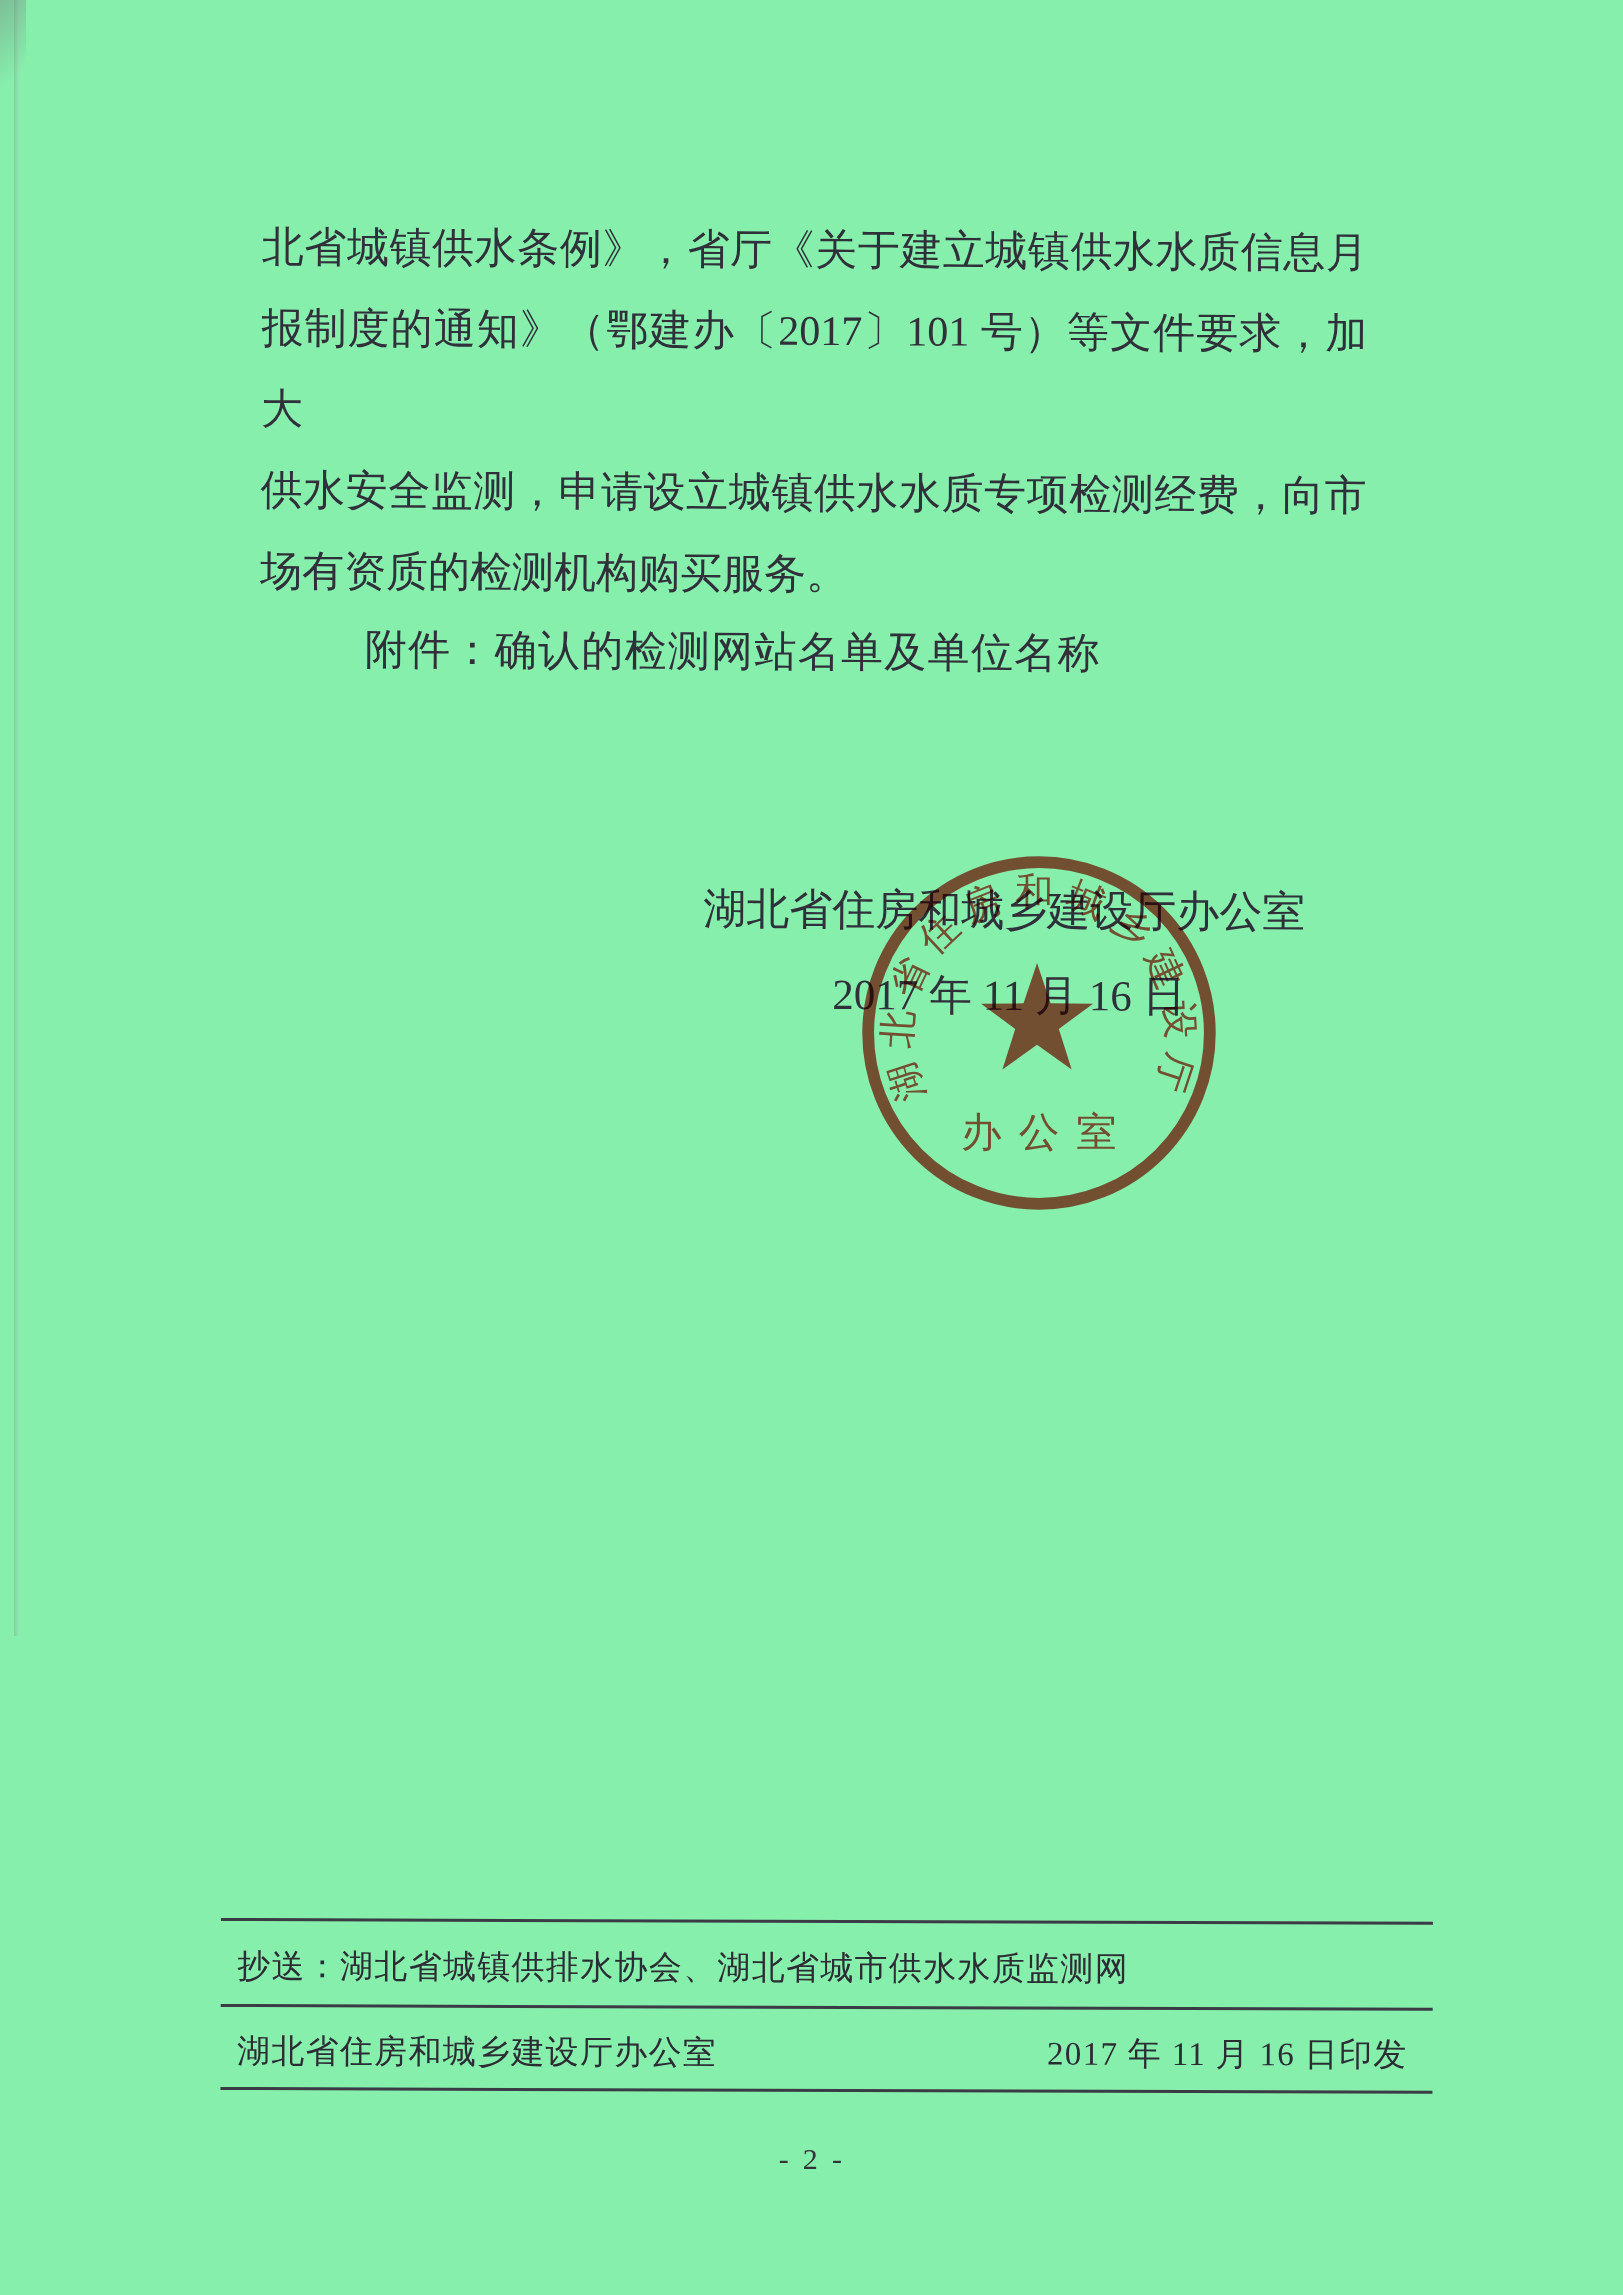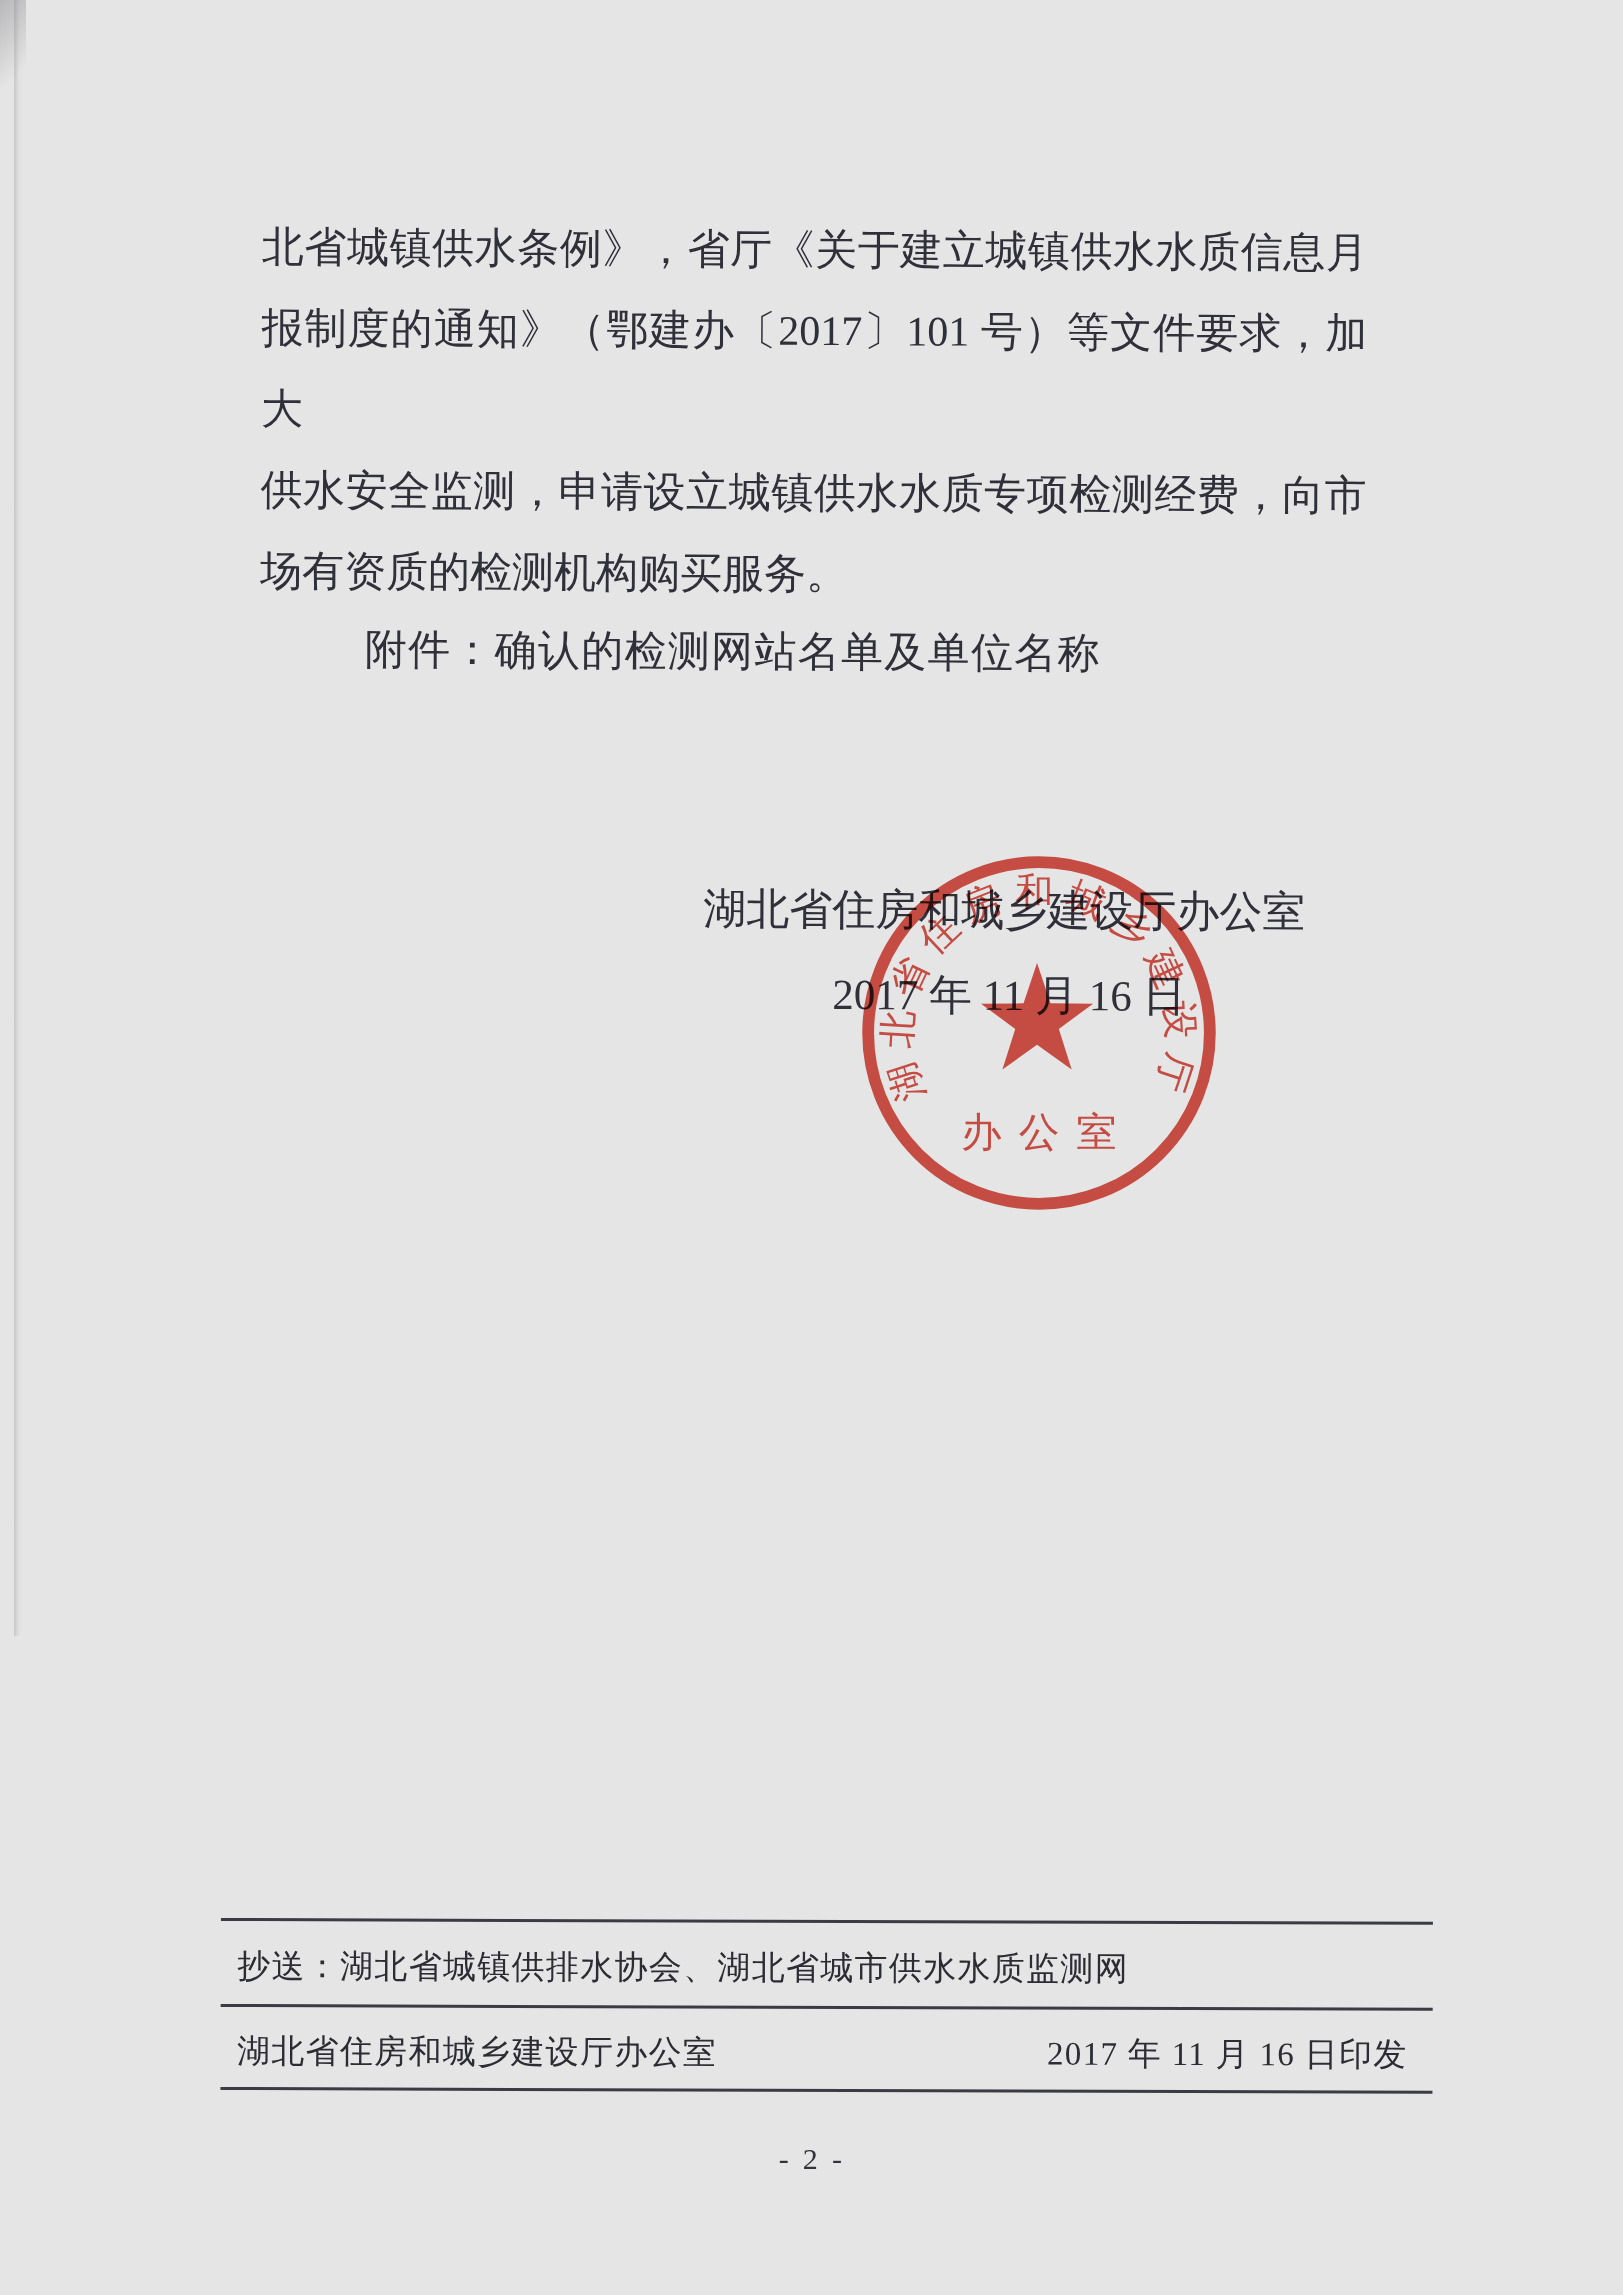--- a/index.html
+++ b/index.html
@@ -1,20 +1,20 @@
 <!DOCTYPE html>
 <html style="font-size:10.5px"><head>
 <meta charset="utf-8">
 <style>
   html,body { margin:0; padding:0; background:#888; }
   .page {
     position:relative;
     width:1624px; height:2295px;
     margin:0 auto;
-    background:#e5e5e5;
+    background:#86efac;
     overflow:hidden;
     font-family:"Liberation Serif","DejaVu Serif",serif;
     color:#30303a;
   }
   
   .scan-edge {
     position:absolute; left:14.4px; top:0; width:7.9px; height:1636px;
     background:linear-gradient(to right, rgba(130,130,135,.30), rgba(190,190,195,.10) 60%, rgba(0,0,0,0));
   }
   .scan-corner {

